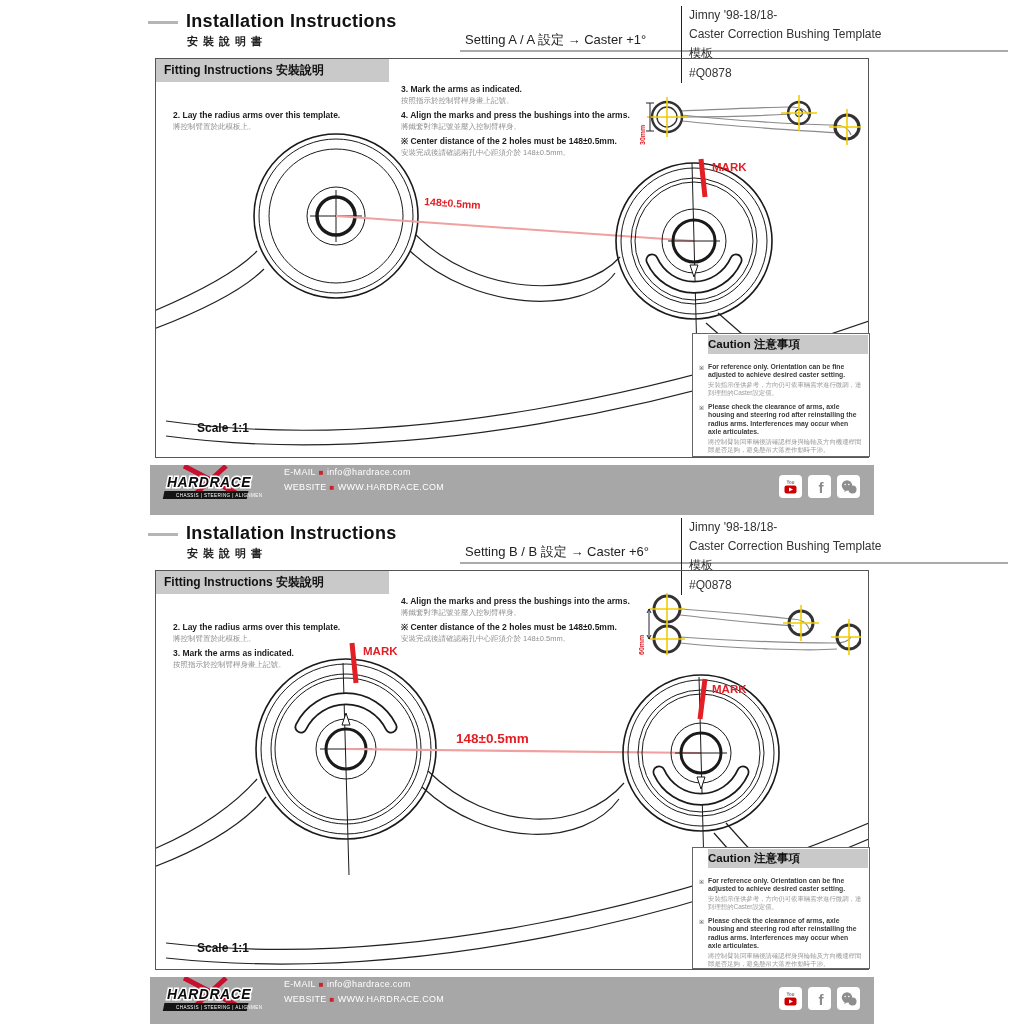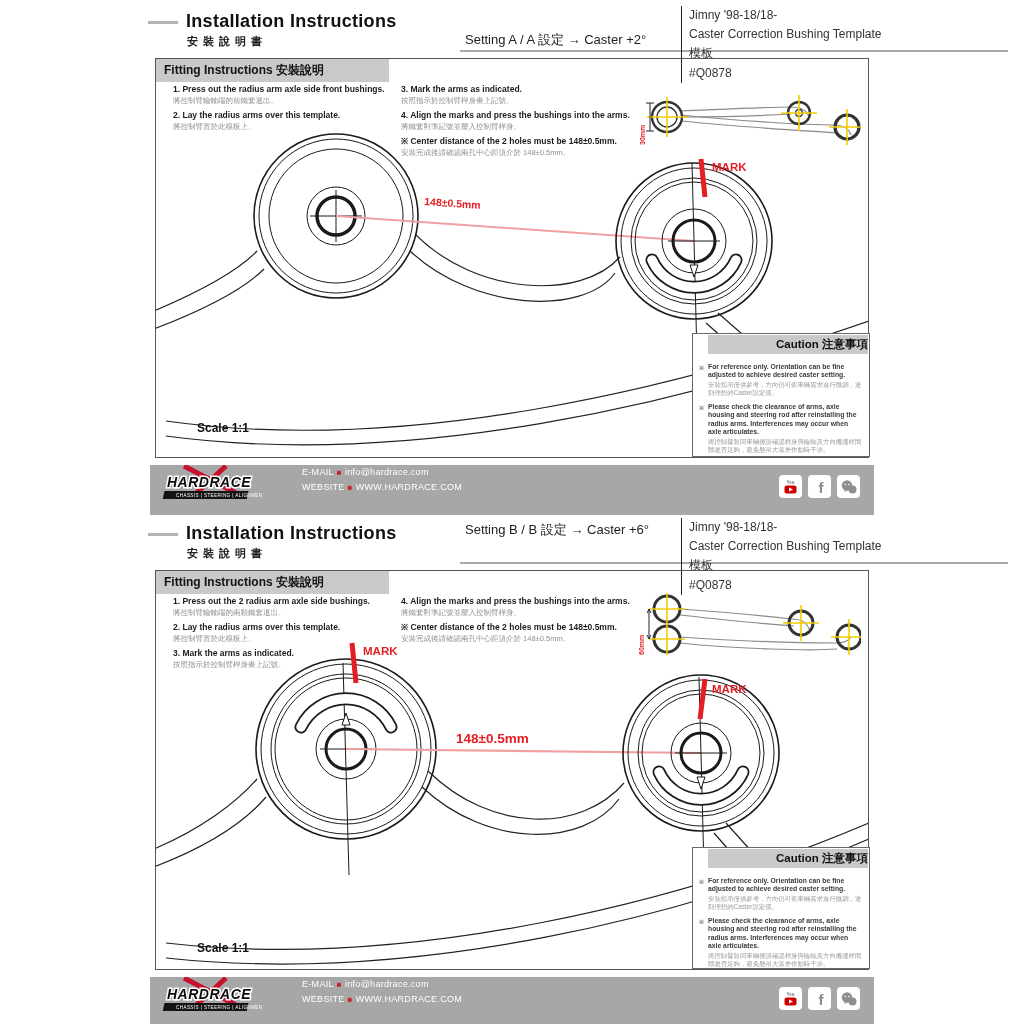--- a/index.html
+++ b/index.html
@@ -11,45 +11,45 @@
   .setting{font-size:13px;color:#222;}
   .info{font-size:12px;color:#333;line-height:1.6;border-left:1.5px solid #222;padding-left:7px;}
   .fitbox{border:1px solid #555;background:transparent;}
   .fithead{background:#c9c9c9;font-size:12px;font-weight:bold;color:#111;
            padding:3px 10px 3px 8px;display:inline-block;}
   .step{width:235px;}
   .en{font-weight:bold;font-size:8.5px;color:#1c1c1c;line-height:1.15;}
   .zh{font-size:7.5px;color:#8f8f8f;line-height:1.25;margin-top:1px;}
   .cautionbox{border:1px solid #666;background:#fff;}
   .cauthead{background:#c9c9c9;font-size:11.5px;font-weight:bold;color:#111;
-            text-align:right;padding:2px 0;}
+            text-align:left;padding:2px 0;}
   .citem{display:flex;margin:5px 6px 0 6px;}
   .cmark{font-size:6px;color:#333;width:9px;flex:none;padding-top:1px;}
   .cen{font-weight:bold;font-size:6.8px;color:#3a3a3a;line-height:1.25;}
   .czh{font-size:6.4px;color:#9a9a9a;line-height:1.3;margin-top:1px;}
   .scale{font-size:12px;font-weight:bold;color:#111;margin-top:20px;}
   .hline{background:#aaa;height:1.5px;}
   .dash{background:#b5b5b5;height:3px;width:30px;}
   .footer{background:#a7a7a7;display:flex;}
-  .contact{margin-left:40px;font-size:9px;color:#fff;line-height:1.7;letter-spacing:.3px;}
+  .contact{margin-left:22px;font-size:9px;color:#fff;line-height:1.7;letter-spacing:.3px;}
   .contact .lbl{color:#fff;}
   .contact .dot{color:#cf1f2e;font-size:8px;padding:0 3px;}
   .social{position:absolute;right:14px;top:10px;display:flex;gap:6px;}
   .tile{width:23px;height:23px;background:#fff;border-radius:4px;display:flex;
         align-items:center;justify-content:center;}
   svg{display:block;}
   .svgtext-red{fill:#e31e24;font-weight:bold;font-family:"Liberation Sans",sans-serif;}
 </style>
 </head>
 <body>
 
 <div class="abs dash" style="left:148px;top:21px"></div>
 <div class="abs title-en" style="left:186px;top:11px">Installation Instructions</div>
 <div class="abs title-zh" style="left:187px;top:34px">安裝說明書</div>
-<div class="abs setting" style="left:465px;top:31px">Setting A / A 設定 → Caster +2°</div>
+<div class="abs setting" style="left:465px;top:31px">Setting A / A 設定 → Caster +1°</div>
 <div class="abs hline" style="left:460px;top:50px;width:548px"></div>
 <div class="abs info" style="left:681px;top:6px;width:200px">
   <div>Jimny '98-18/18-</div>
   <div>Caster Correction Bushing Template 模板</div>
   <div>#Q0878</div>
 </div>
 
 <div class="abs fitbox" style="left:155px;top:58px;width:712px;height:398px">
 
   <svg class="abs" style="left:0;top:0" width="712" height="396" viewBox="0 0 712 396">
@@ -92,24 +92,20 @@
       <path d="M 496,201 A 46,46 0 0 0 580,201" stroke="#fff" stroke-width="9.5" stroke-linecap="round" fill="none"></path>
     </g>
     <path d="M 534,206 L 542,206 L 538,218 Z" fill="#fff" stroke="#1a1a1a" stroke-width="1"></path>
 
     <line x1="545" y1="100" x2="549" y2="138" stroke="#e31e24" stroke-width="5"></line>
     <text x="556" y="112" font-size="11.5" class="svgtext-red">MARK</text>
   </svg>
 
   <div class="abs fithead" style="left:0;top:0;min-width:215px">Fitting Instructions 安裝說明</div>
 
-  <div class="abs step" style="left:17px;top:26px">
-    <div class="en">1. Press out the radius arm axle side front bushings.</div>
-    <div class="zh">將控制臂輪軸端的前鐵套退出。</div>
-  </div>
   <div class="abs step" style="left:17px;top:52px">
     <div class="en">2. Lay the radius arms over this template.</div>
     <div class="zh">將控制臂置於此模板上。</div>
   </div>
 
   <div class="abs step" style="left:245px;top:26px;width:240px">
     <div class="en">3. Mark the arms as indicated.</div>
     <div class="zh">按照指示於控制臂桿身畫上記號。</div>
   </div>
   <div class="abs step" style="left:245px;top:52px;width:240px">
@@ -214,21 +210,21 @@
           <circle cx="8.8" cy="6.5" r="0.8" fill="#fff"></circle>
         <path d="M 5,12 L 4,14 L 7,12.8 Z" fill="#8e8e8e"></path>
       </svg>
     </div>
   </div>
 </div>
 
 <div class="abs dash" style="left:148px;top:533px"></div>
 <div class="abs title-en" style="left:186px;top:523px">Installation Instructions</div>
 <div class="abs title-zh" style="left:187px;top:546px">安裝說明書</div>
-<div class="abs setting" style="left:465px;top:521px">Setting B / B 設定 → Caster +6°</div>
+<div class="abs setting" style="left:465px;top:543px">Setting B / B 設定 → Caster +6°</div>
 <div class="abs hline" style="left:460px;top:562px;width:548px"></div>
 <div class="abs info" style="left:681px;top:518px;width:200px">
   <div>Jimny '98-18/18-</div>
   <div>Caster Correction Bushing Template 模板</div>
   <div>#Q0878</div>
 </div>
 
 <div class="abs fitbox" style="left:155px;top:570px;width:712px;height:398px">
 
   <svg class="abs" style="left:0;top:0" width="712" height="396" viewBox="0 0 712 396">
@@ -278,24 +274,20 @@
       <path d="M 503,201 A 46,46 0 0 0 587,201" stroke="#1a1a1a" stroke-width="13" stroke-linecap="round" fill="none"></path>
       <path d="M 503,201 A 46,46 0 0 0 587,201" stroke="#fff" stroke-width="9.5" stroke-linecap="round" fill="none"></path>
     </g>
     <path d="M 541,206 L 549,206 L 545,218 Z" fill="#fff" stroke="#1a1a1a" stroke-width="1"></path>
     <line x1="549" y1="108" x2="544" y2="148" stroke="#e31e24" stroke-width="5"></line>
     <text x="556" y="122" font-size="11.5" class="svgtext-red">MARK</text>
   </svg>
 
   <div class="abs fithead" style="left:0;top:0;min-width:215px">Fitting Instructions 安裝說明</div>
 
-  <div class="abs step" style="left:17px;top:26px">
-    <div class="en">1. Press out the 2 radius arm axle side bushings.</div>
-    <div class="zh">將控制臂輪軸端的兩顆鐵套退出。</div>
-  </div>
   <div class="abs step" style="left:17px;top:52px">
     <div class="en">2. Lay the radius arms over this template.</div>
     <div class="zh">將控制臂置於此模板上。</div>
   </div>
   <div class="abs step" style="left:17px;top:78px">
     <div class="en">3. Mark the arms as indicated.</div>
     <div class="zh">按照指示於控制臂桿身畫上記號。</div>
   </div>
 
   <div class="abs step" style="left:245px;top:26px;width:240px">

